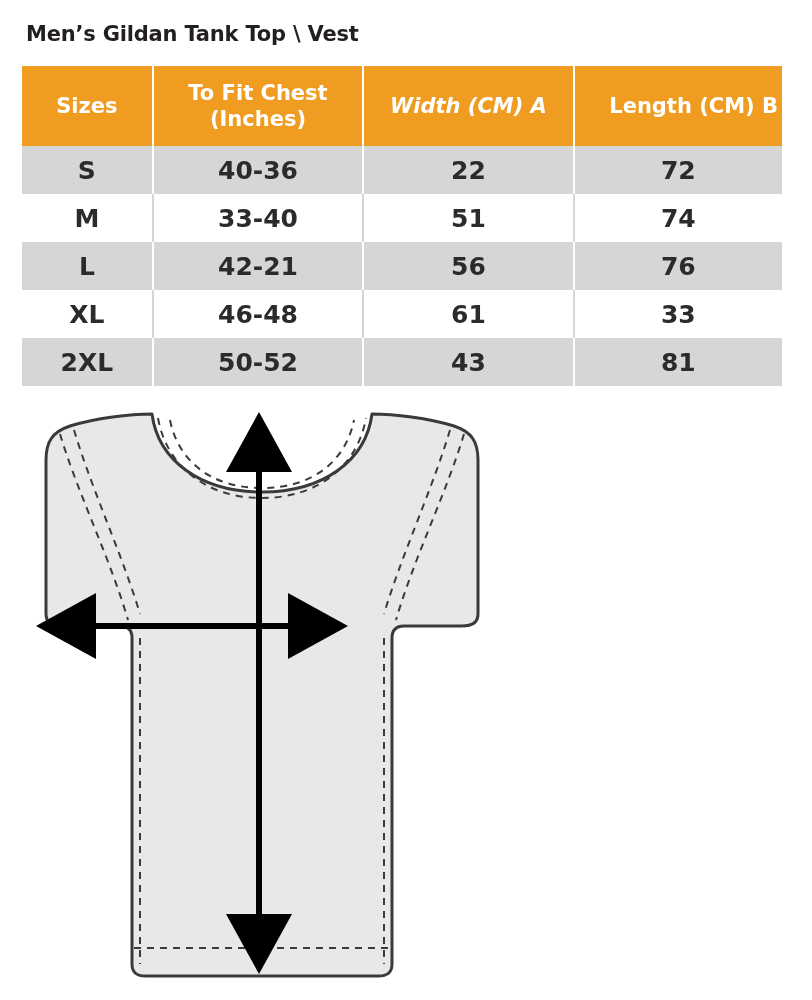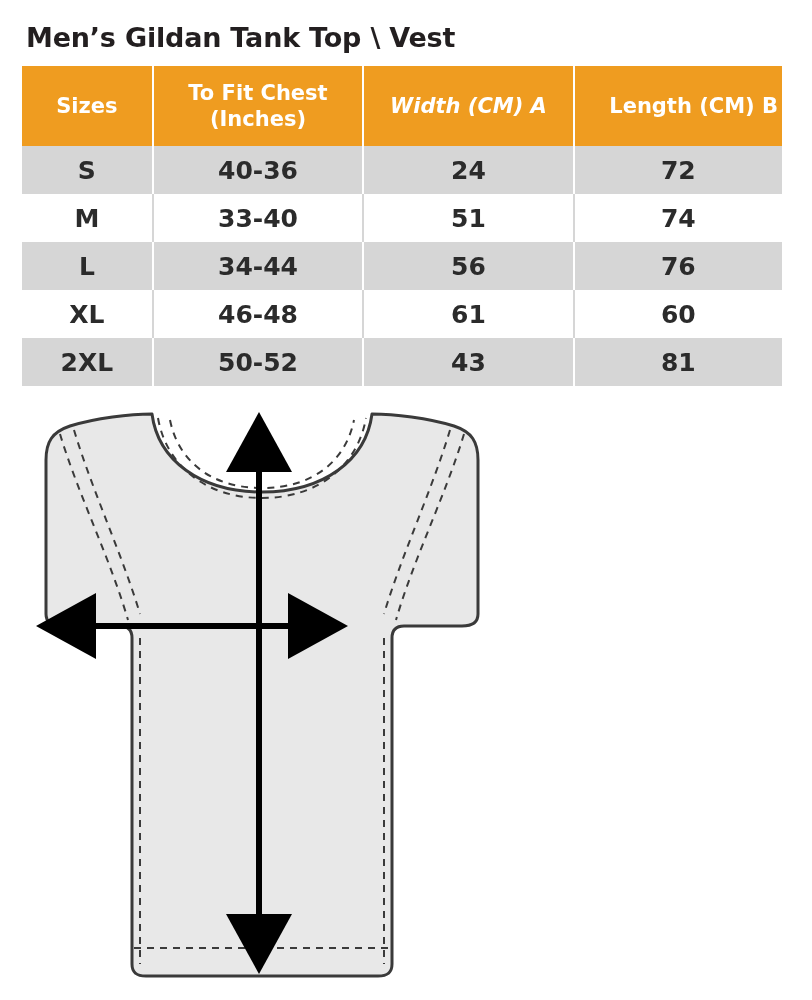--- a/index.html
+++ b/index.html
@@ -17,21 +17,21 @@
   }
   .page {
     width: 812px;
     height: 1000px;
     position: relative;
   }
   .title {
     position: absolute;
     left: 26px;
     top: 22px;
-    font-size: 27px;
+    font-size: 21px;
     font-weight: bold;
     letter-spacing: -0.2px;
     color: #231f20;
     white-space: nowrap;
   }
   .size-table {
     position: absolute;
     left: 22px;
     top: 66px;
     width: 760px;
@@ -94,40 +94,40 @@
         <th class="col-size">Sizes</th>
         <th class="col-chest">To Fit Chest (Inches)</th>
         <th class="col-width">Width (CM) A</th>
         <th class="col-length">Length  (CM) B</th>
       </tr>
     </thead>
     <tbody>
       <tr class="odd">
         <td>S</td>
         <td>40-36</td>
-        <td>24</td>
+        <td>22</td>
         <td>72</td>
       </tr>
       <tr class="even">
         <td>M</td>
         <td>33-40</td>
         <td>51</td>
         <td>74</td>
       </tr>
       <tr class="odd">
         <td>L</td>
-        <td>34-44</td>
+        <td>42-21</td>
         <td>56</td>
         <td>76</td>
       </tr>
       <tr class="even">
         <td>XL</td>
         <td>46-48</td>
         <td>61</td>
-        <td>60</td>
+        <td>33</td>
       </tr>
       <tr class="odd">
         <td>2XL</td>
         <td>50-52</td>
         <td>43</td>
         <td>81</td>
       </tr>
     </tbody>
   </table>
 

